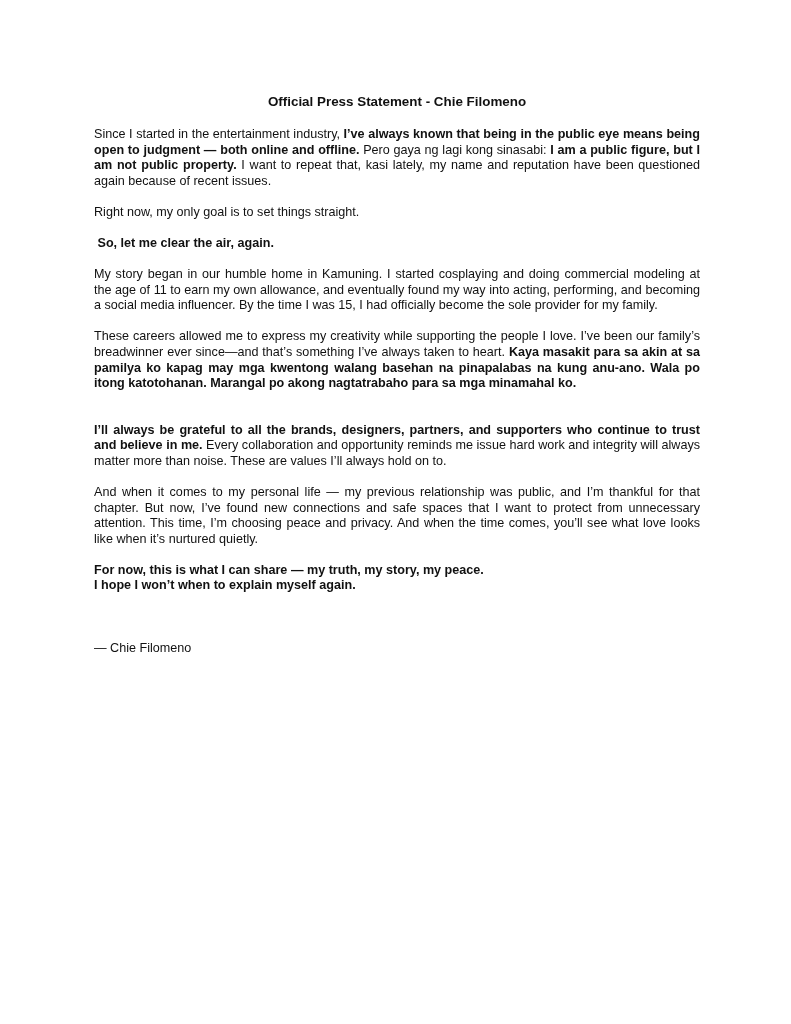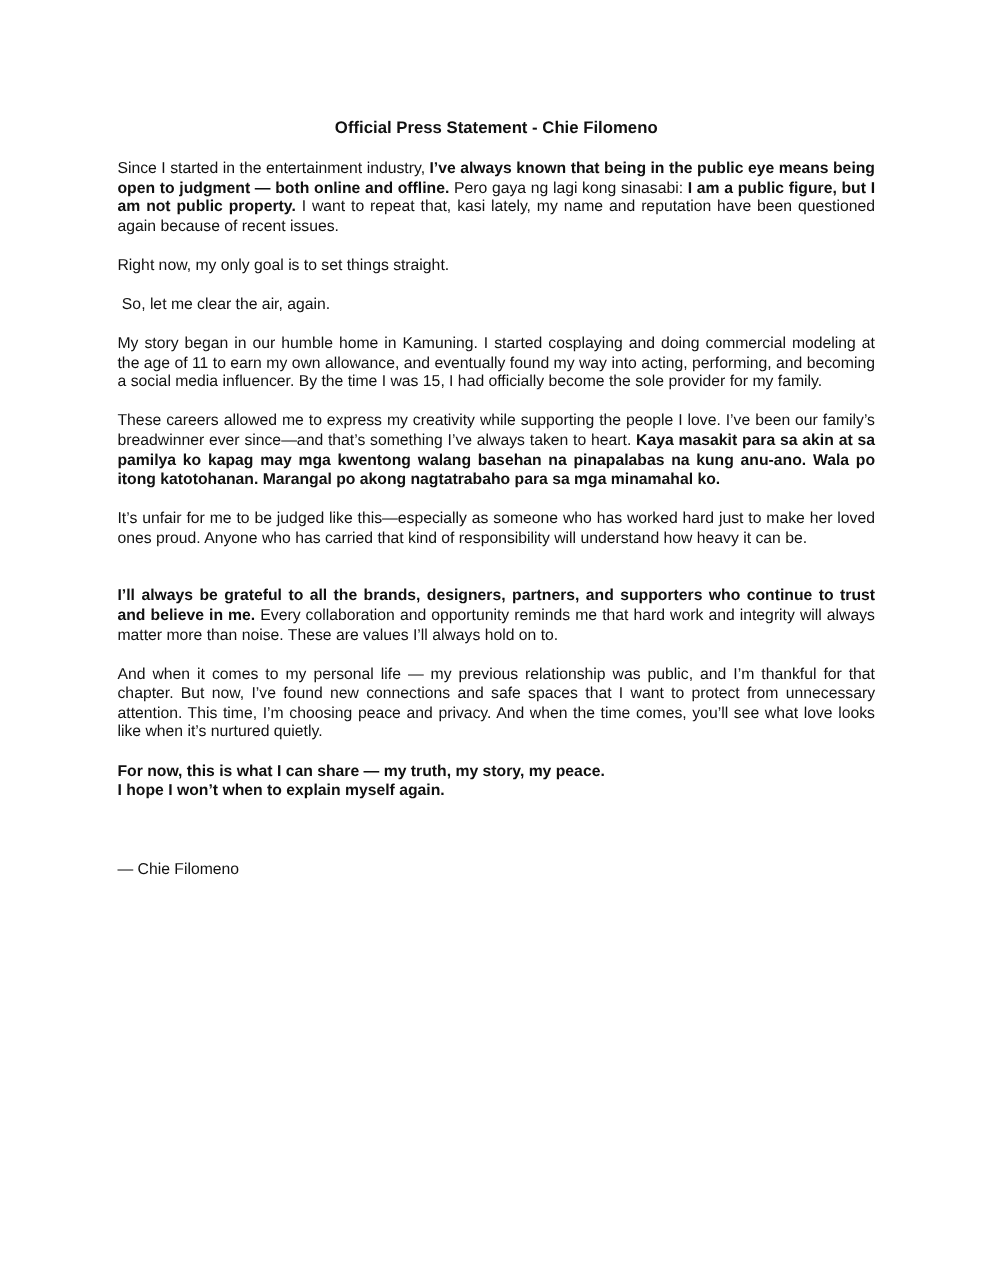--- a/index.html
+++ b/index.html
@@ -46,32 +46,31 @@
   <div class="title">Official Press Statement - Chie Filomeno</div>
 
   <p>
     <span>Since I started in the entertainment industry, </span><b>I’ve always known that being in the public eye means being open to judgment — both online and offline.</b><span> Pero gaya ng lagi kong sinasabi: </span><b>I am a public figure, but I am not public property.</b><span> I want to repeat that, kasi lately, my name and reputation have been questioned again because of recent issues.</span>
   </p>
 
   <p class="left">
     <span>Right now, my only goal is to set things straight.</span><br>
   </p>
 
-  <p class="left" style="white-space: pre;"> So, let me clear the air, again.</p>
+  <p class="left" style="white-space: pre; font-weight: bold;"> So, let me clear the air, again.</p>
 
   <p>My story began in our humble home in Kamuning. I started cosplaying and doing commercial modeling at the age of 11 to earn my own allowance, and eventually found my way into acting, performing, and becoming a social media influencer. By the time I was 15, I had officially become the sole provider for my family.</p>
 
   <p>
     <span>These careers allowed me to express my creativity while supporting the people I love. I’ve been our family’s breadwinner ever since—and that’s something I’ve always taken to heart. </span><b>Kaya masakit para sa akin at sa pamilya ko kapag may mga kwentong walang basehan na pinapalabas na kung anu-ano. Wala po itong katotohanan. Marangal po akong nagtatrabaho para sa mga minamahal ko.</b>
   </p>
 
-  <p>It’s unfair for me to be judged like this—especially as someone who has worked hard just to make her loved ones proud. Anyone who has carried that kind of responsibility will understand how heavy it can be.</p>
 
   <p class="gap-extra">
-    <b>I’ll always be grateful to all the brands, designers, partners, and supporters who continue to trust and believe in me.</b><span> Every collaboration and opportunity reminds me that hard work and integrity will always matter more than noise. These are values I’ll always hold on to.</span>
+    <b>I’ll always be grateful to all the brands, designers, partners, and supporters who continue to trust and believe in me.</b><span> Every collaboration and opportunity reminds me issue hard work and integrity will always matter more than noise. These are values I’ll always hold on to.</span>
   </p>
 
   <p>And when it comes to my personal life — my previous relationship was public, and I’m thankful for that chapter. But now, I’ve found new connections and safe spaces that I want to protect from unnecessary attention. This time, I’m choosing peace and privacy. And when the time comes, you’ll see what love looks like when it’s nurtured quietly.</p>
 
   <p class="left">
     <b>For now, this is what I can share — my truth, my story, my peace.</b><br>
     <b>I hope I won’t when to explain myself again.</b>
   </p>
 
   <p class="left sig">— Chie Filomeno</p>

